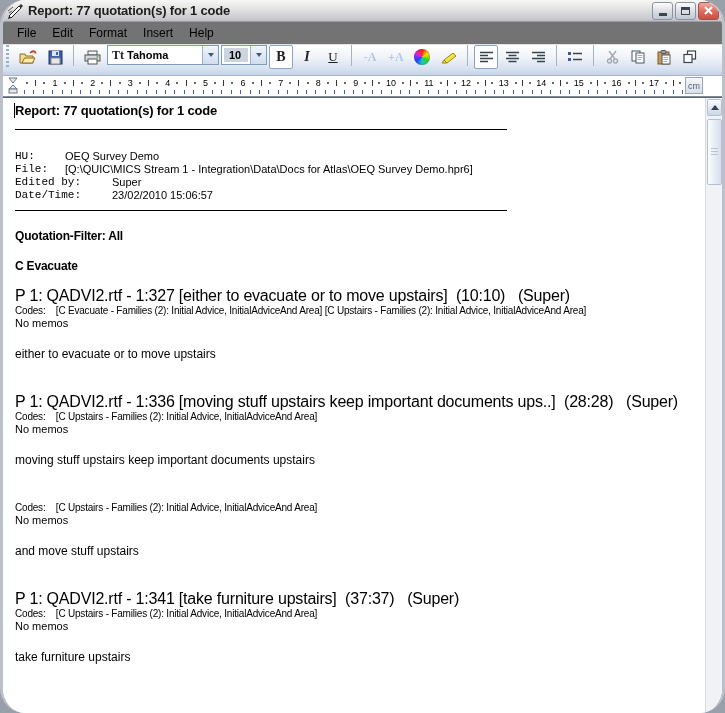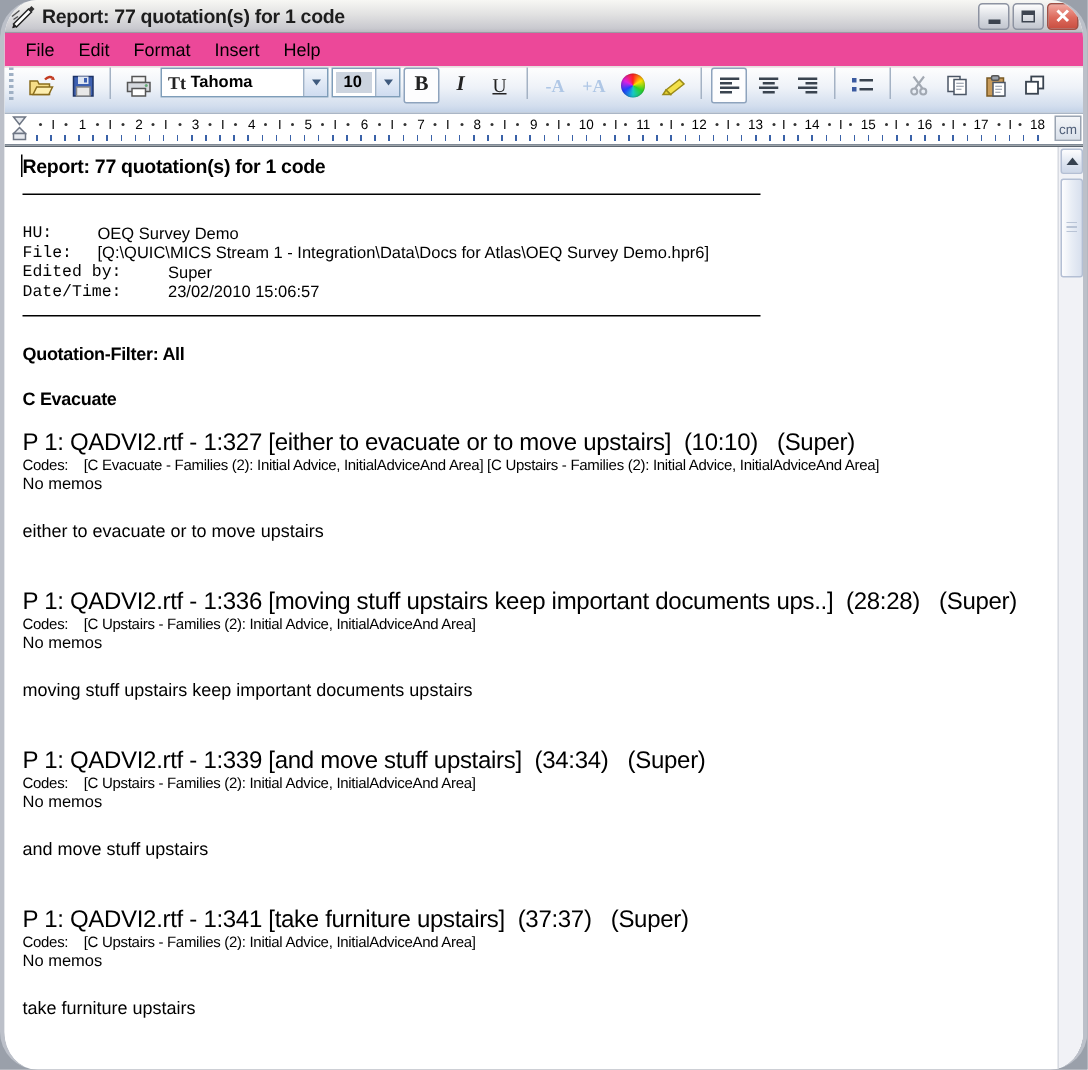--- a/index.html
+++ b/index.html
@@ -21,21 +21,21 @@
   .titletext{font-weight:bold;font-size:13px;color:#1d1d1d;flex:1 1 auto;
     white-space:nowrap;overflow:hidden;letter-spacing:-0.2px;}
   .winbtns{display:flex;gap:2px;flex:0 0 auto;}
   .wbtn{width:21px;height:18px;border-radius:3px;border:1px solid #8d93a2;
     display:flex;align-items:center;justify-content:center;
     background:linear-gradient(180deg,#fdfdfd,#d9dce2 55%,#c2c6cf);}
   .wbtn.close{background:linear-gradient(180deg,#f0a9a0,#dd6a5c 55%,#c94f42);border-color:#a05046;}
   .glyph-min{width:8px;height:3px;background:#3d4450;margin-top:8px;}
   .glyph-max{width:9px;height:8px;border:1px solid #3d4450;border-top:3px solid #3d4450;background:transparent;}
   
-  .menubar{height:23px;background:#ec4899;display:flex;align-items:center;
+  .menubar{height:23px;background:#737373;display:flex;align-items:center;
     padding-left:6px;border-bottom:1px solid #e3e3df;}
   .menu-item{font-size:12px;color:#000;padding:3px 8px;cursor:default;}
   
   .toolbar{height:31px;display:flex;align-items:flex-start;gap:2px;padding:0 4px 0 2px;
     background:linear-gradient(180deg,#fefefe 0%,#eef2f8 45%,#d3deee 85%,#c3d2e7 100%);
     border-bottom:1px solid #aab6c6;}
   .tgrip{width:3px;height:22px;margin:0 4px 0 1px;
     background:repeating-linear-gradient(180deg,#9fb0c4 0 2px,transparent 2px 4px);}
   .tsep{width:1px;height:21px;background:#a4b2c4;margin:0 4px;}
   .tbtn{min-width:24px;height:24px;display:flex;align-items:center;justify-content:center;
@@ -63,21 +63,21 @@
   
   .ruler{height:21px;background:#fff;position:relative;border-bottom:1px solid #808a96;
     display:flex;align-items:flex-start;}
   .ruler-scale{position:absolute;left:20px;top:1px;right:20px;height:12px;display:flex;}
   .ruler-seg{width:37.6px;flex:0 0 auto;display:flex;align-items:center;justify-content:space-between;padding:0 3px;}
   .rd{width:2px;height:2px;background:#333;border-radius:50%;}
   .rt{width:1px;height:6px;background:#333;}
   .rn{font-size:9px;font-weight:normal;color:#000;font-style:normal;line-height:10px;}
   .ruler-ticks{position:absolute;left:21px;right:24px;top:14px;height:4px;
     background:repeating-linear-gradient(90deg,#3a62a8 0 1px,transparent 1px 9.4px);}
-  .cmbox{position:absolute;right:1px;top:1px;width:18px;height:17px;border:1px solid #9aa4b2;
+  .cmbox{position:absolute;right:19px;top:1px;width:18px;height:17px;border:1px solid #9aa4b2;
     background:linear-gradient(180deg,#f4f6f9,#d9e0ea);font-size:9px;color:#51607a;
     display:flex;align-items:center;justify-content:center;}
   .indent-marker{position:absolute;left:5px;top:1px;}
   
   .docarea{position:relative;height:616px;background:#fff;border-top:1px solid #5d6670;}
   .doc{position:absolute;left:0;top:0;right:17px;bottom:0;overflow:hidden;
     padding:5px 0 0 12px;color:#000;}
   .caret{position:absolute;left:11px;top:5px;width:1px;height:15px;background:#000;}
   .doc-title{font-weight:bold;font-size:13px;line-height:16px;letter-spacing:-0.2px;}
   .hr{height:0;border-top:1px solid #000;width:492px;}
@@ -465,21 +465,20 @@
             <div class="qmemos">No memos</div>
             <div class="qtext">either to evacuate or to move upstairs</div>
           </div>
           <div class="qblock">
             <div class="qhead">P 1: QADVI2.rtf - 1:336 [moving stuff upstairs keep important documents ups..]  (28:28)   (Super)</div>
             <div class="qcodes">Codes:    [C Upstairs - Families (2): Initial Advice, InitialAdviceAnd Area]</div>
             <div class="qmemos">No memos</div>
             <div class="qtext">moving stuff upstairs keep important documents upstairs</div>
           </div>
           <div class="qblock">
-            <div class="qhead">P 1: QADVI2.rtf - 1:339 [and move stuff upstairs]  (34:34)   (Super)</div>
             <div class="qcodes">Codes:    [C Upstairs - Families (2): Initial Advice, InitialAdviceAnd Area]</div>
             <div class="qmemos">No memos</div>
             <div class="qtext">and move stuff upstairs</div>
           </div>
           <div class="qblock">
             <div class="qhead">P 1: QADVI2.rtf - 1:341 [take furniture upstairs]  (37:37)   (Super)</div>
             <div class="qcodes">Codes:    [C Upstairs - Families (2): Initial Advice, InitialAdviceAnd Area]</div>
             <div class="qmemos">No memos</div>
             <div class="qtext">take furniture upstairs</div>
           </div>

